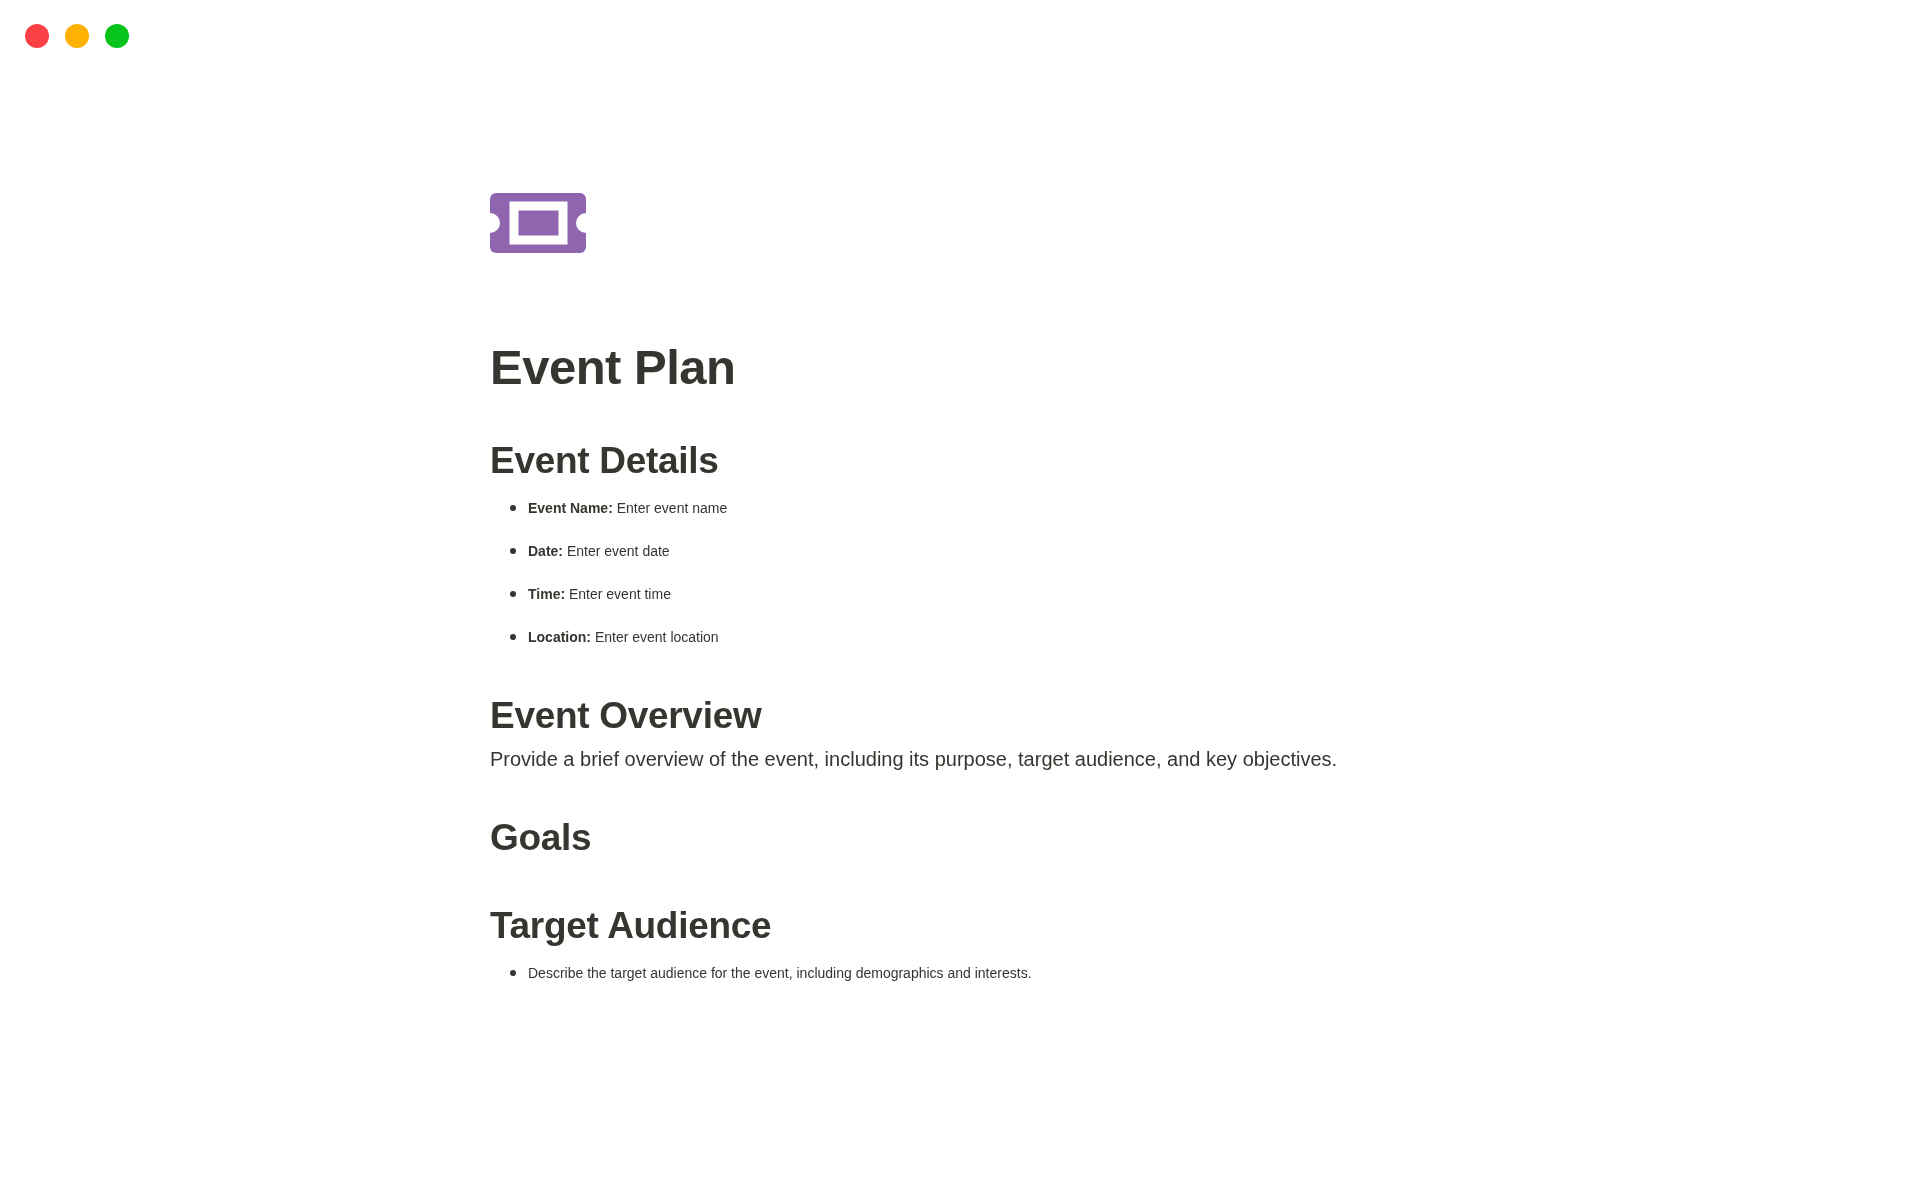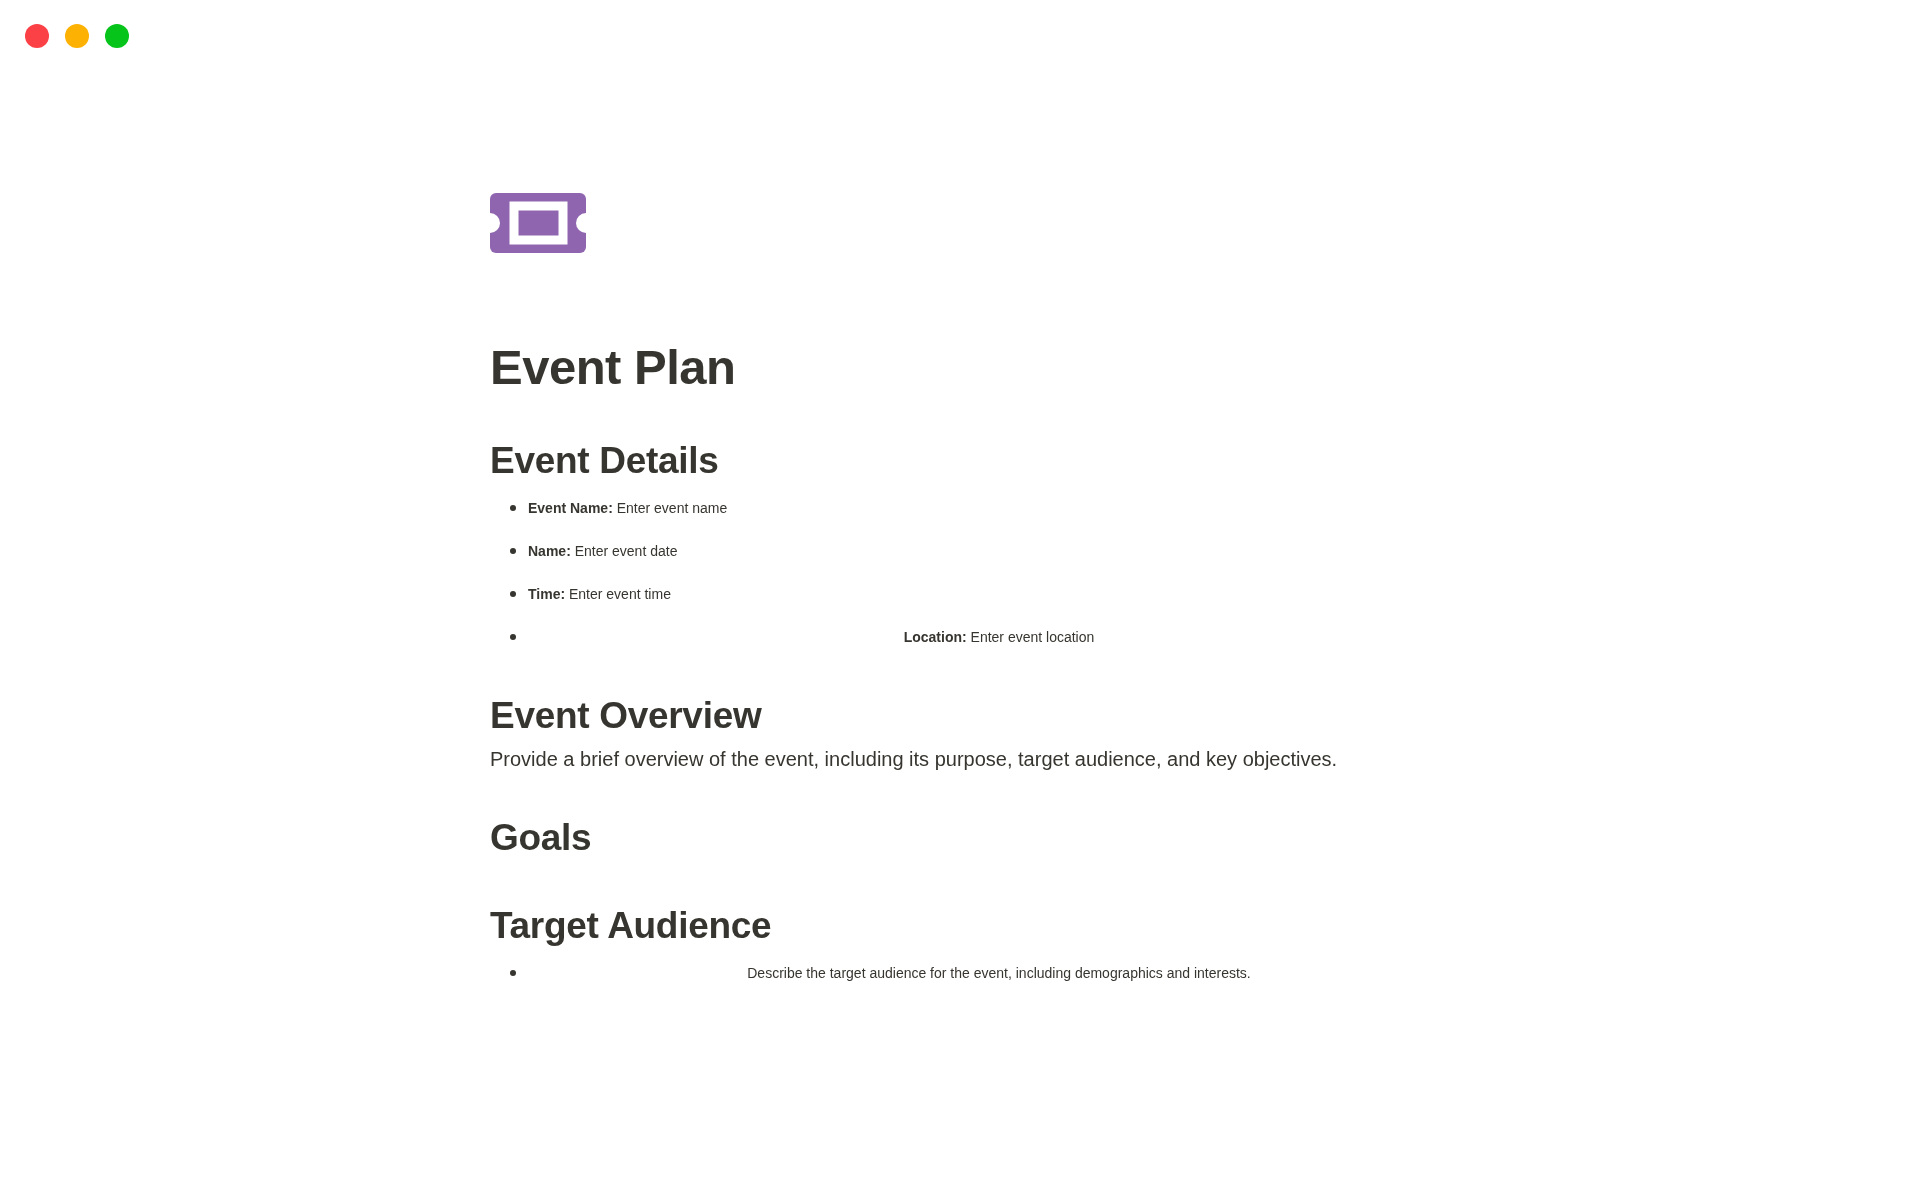--- a/index.html
+++ b/index.html
@@ -61,21 +61,21 @@
   ul.bullet-list {
     margin: 7px 0 0 0;
     padding-left: 38px;
     list-style: disc;
   }
   ul.bullet-list li {
     font-size: 14px;
     line-height: 30px;
     margin-bottom: 12px;
   }
-  ul.bullet-list li:last-child { margin-bottom: 0; text-align: center; }
+  ul.bullet-list li:last-child { margin-bottom: 0; }
   ul.bullet-list li::marker { color: #37352f; font-size: 19px; }
   .item-label { font-weight: 700; }
 </style>
 </head>
 <body>
 
 <div class="window-controls">
   <button class="traffic-light" style="background-color: rgb(251, 64, 70);"></button>
   <button class="traffic-light" style="background-color: rgb(253, 177, 3);"></button>
   <button class="traffic-light" style="background-color: rgb(6, 196, 26);"></button>
@@ -91,21 +91,21 @@
   </svg>
 
   <h1 class="page-title">Event Plan</h1>
 
   <h2 class="section-heading">Event Details</h2>
   <ul class="bullet-list">
     <li>
       <span class="item-label">Event Name:</span><span> Enter event name</span>
     </li>
     <li>
-      <span class="item-label">Name:</span><span> Enter event date</span>
+      <span class="item-label">Date:</span><span> Enter event date</span>
     </li>
     <li>
       <span class="item-label">Time:</span><span> Enter event time</span>
     </li>
     <li>
       <span class="item-label">Location:</span><span> Enter event location</span>
     </li>
   </ul>
 
   <h2 class="section-heading">Event Overview</h2>

